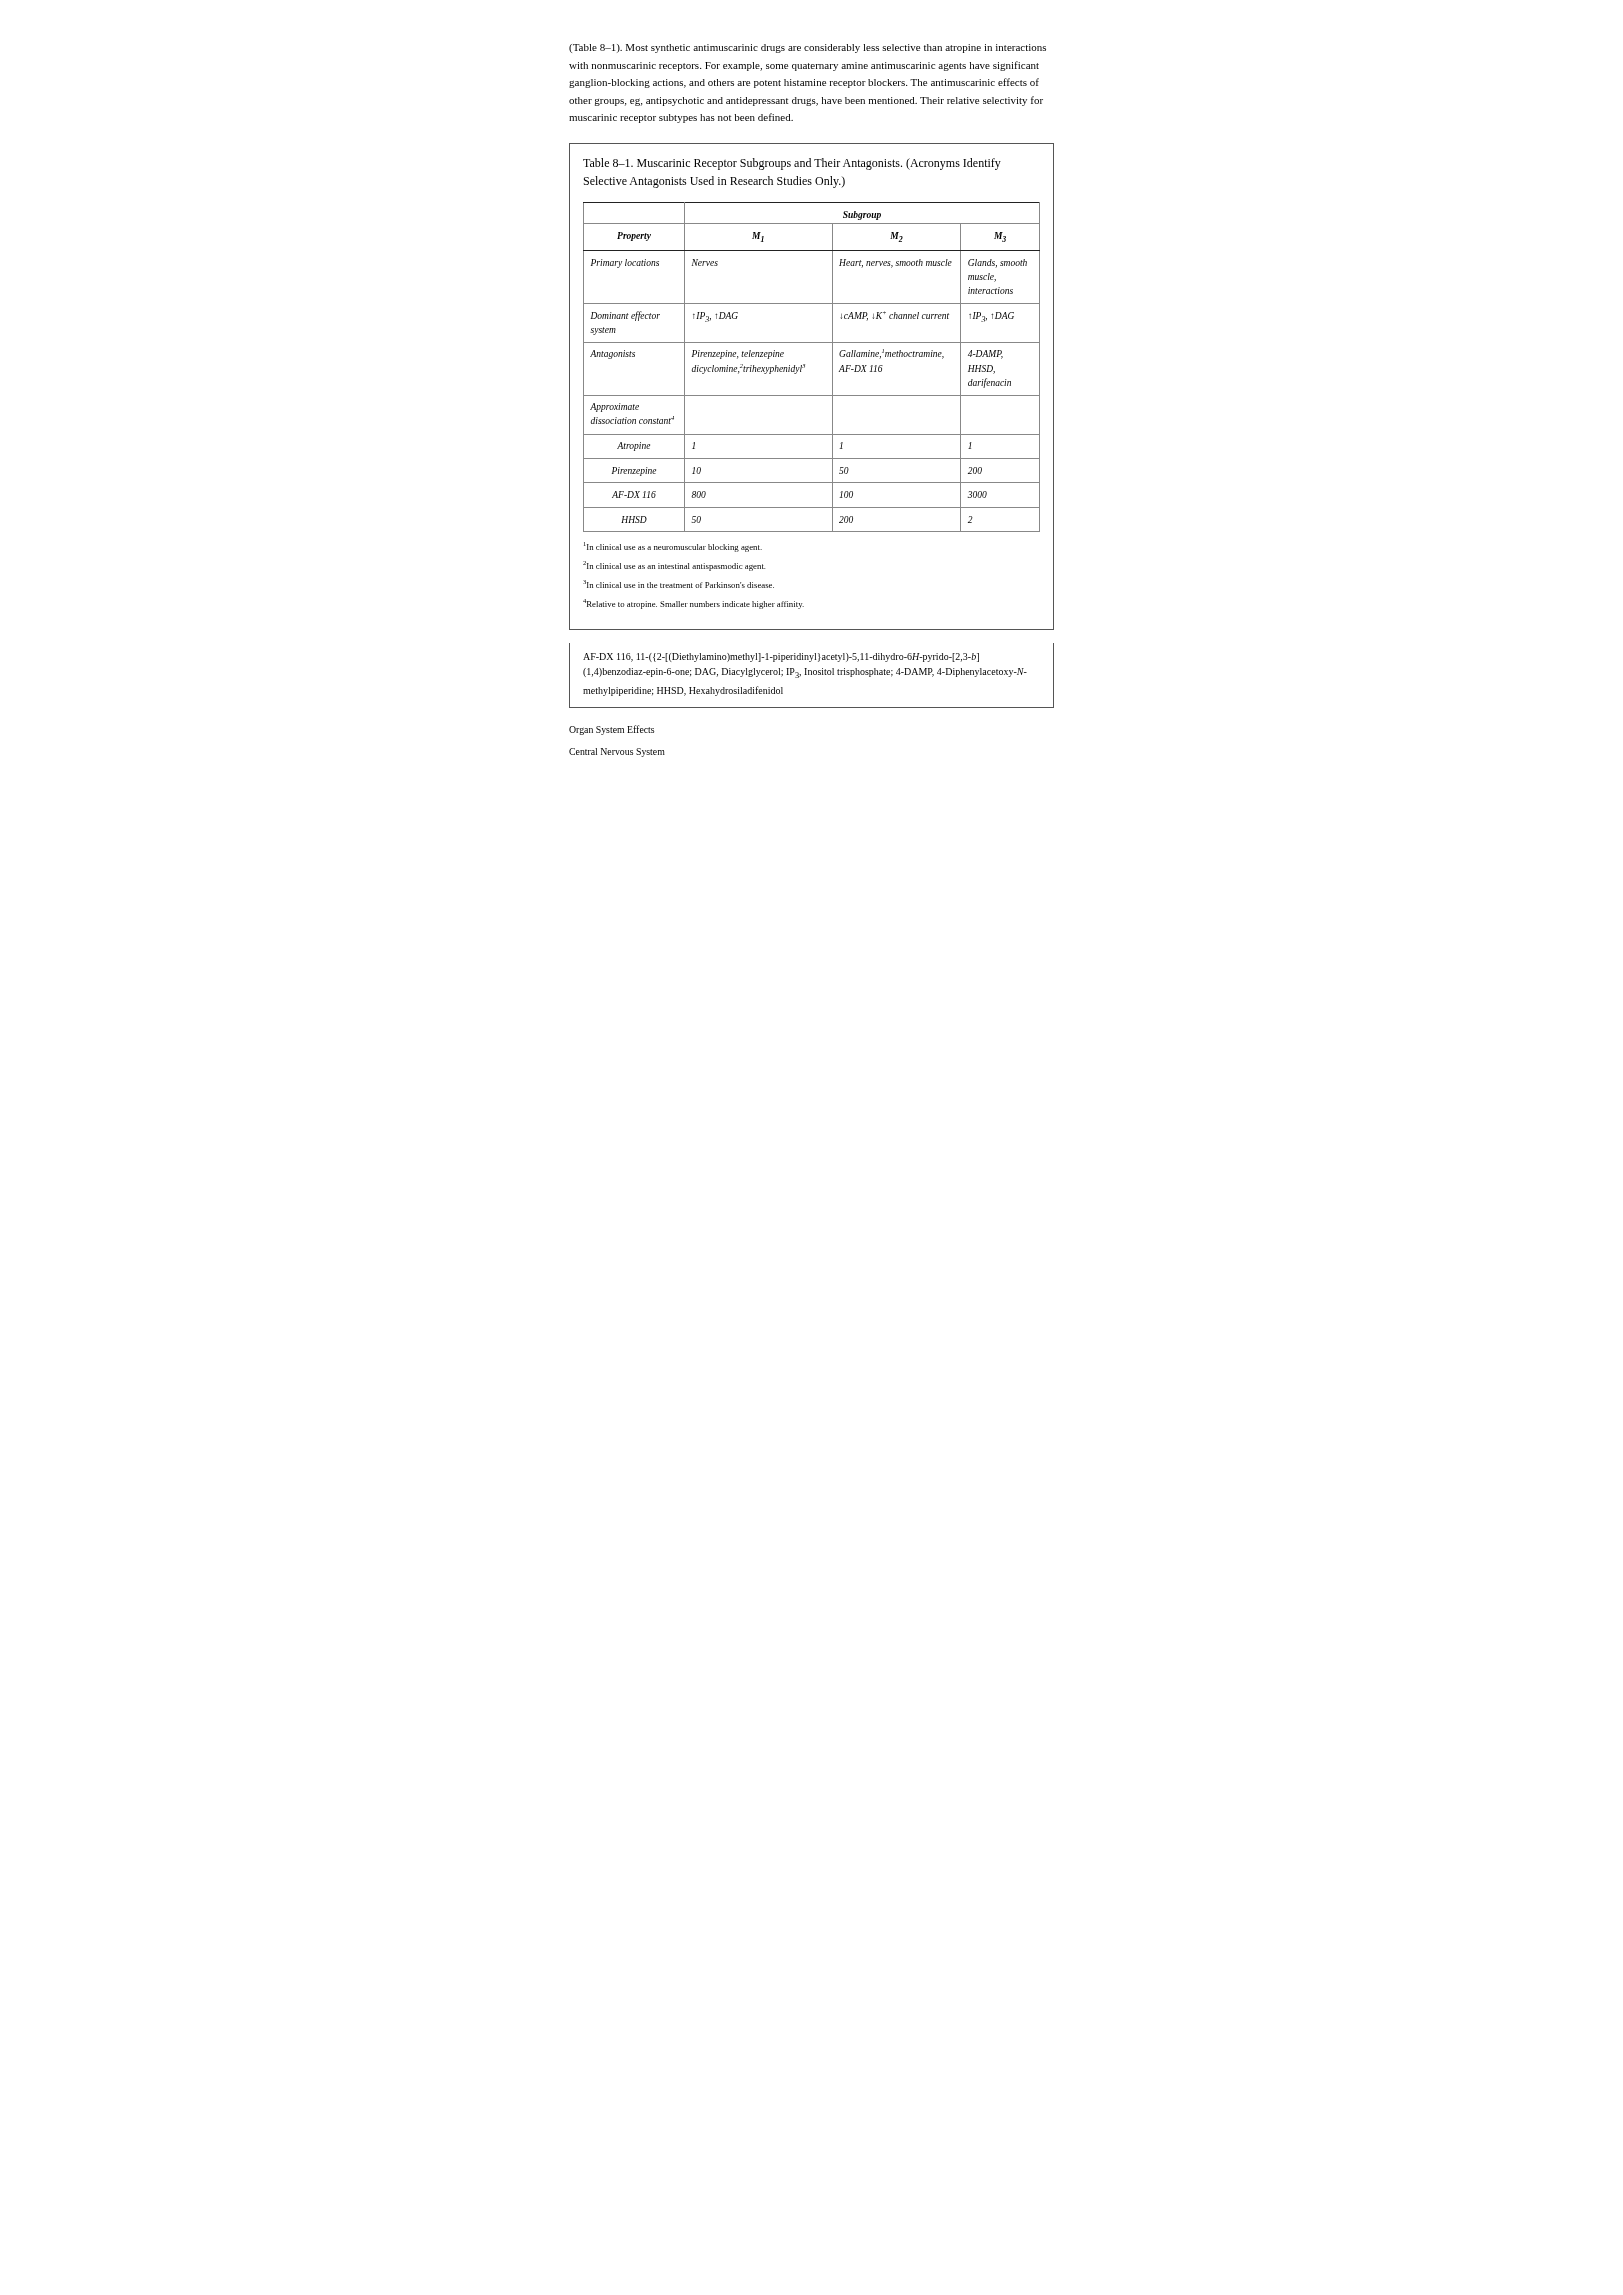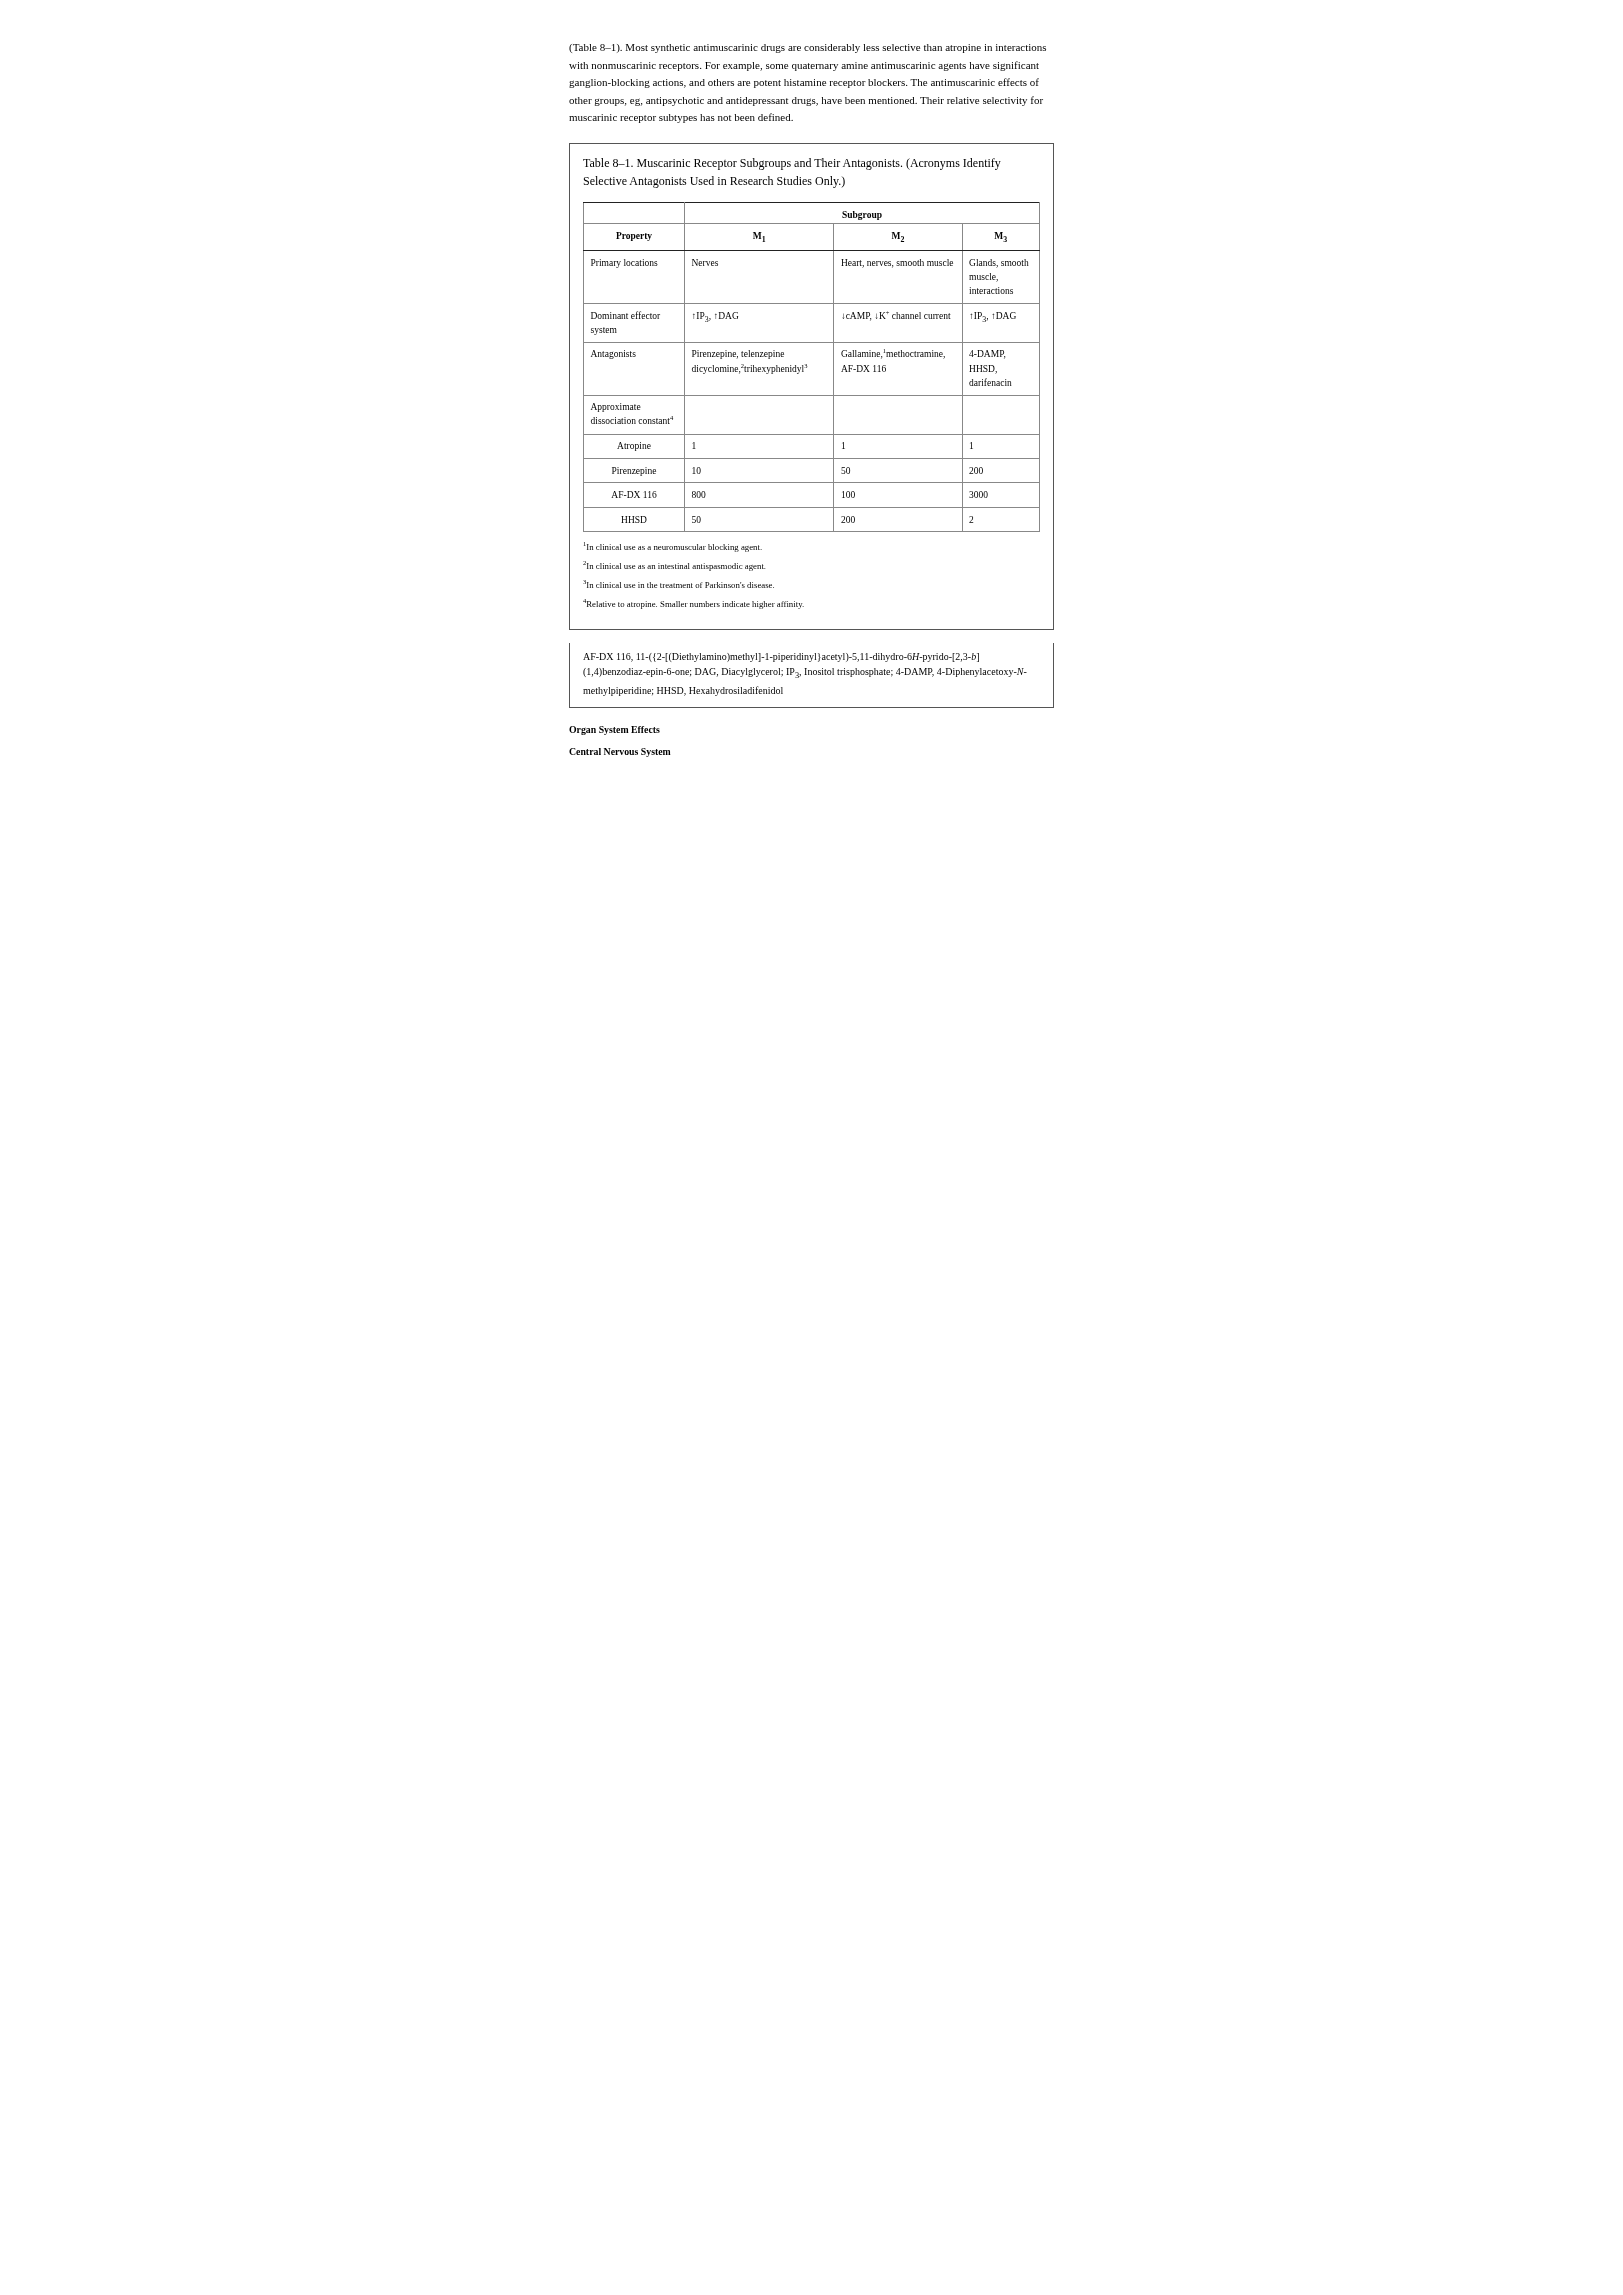--- a/index.html
+++ b/index.html
@@ -36,20 +36,21 @@
     table {
       width: 100%;
       border-collapse: collapse;
       font-size: 9.5px;
     }
 
     table th, table td {
       border: 0.7px solid #888;
       padding: 4.6px 6.5px;
       vertical-align: top;
+      font-style: italic;
     }
 
     table thead th {
       font-weight: bold;
       background: #fff;
     }
 
     table thead tr:first-child th {
       border-top: 1.6px solid #222;
       border-bottom: 0.7px solid #888;
@@ -87,21 +88,21 @@
       border: 1px solid #555;
       border-top: none;
       padding: 6.5px 13px 9.2px 13px;
       margin-bottom: 15.7px;
       font-size: 10px;
       line-height: 1.5;
     }
 
     .section-heading {
       font-size: 9.8px;
-      font-weight: bold;
+      font-weight: normal;
       margin-bottom: 6.5px;
     }
 
     sup {
       font-size: 6.5px;
       vertical-align: super;
       line-height: 0;
     }
 
     .italic { font-style: italic; }

